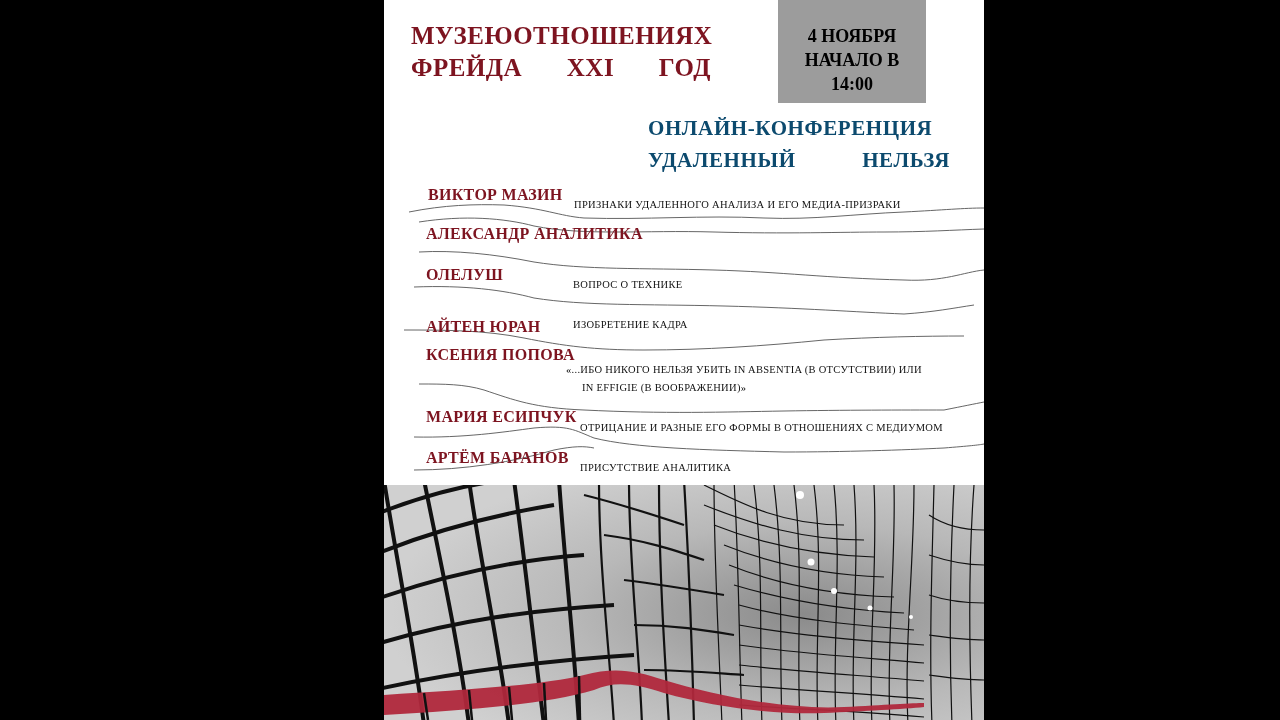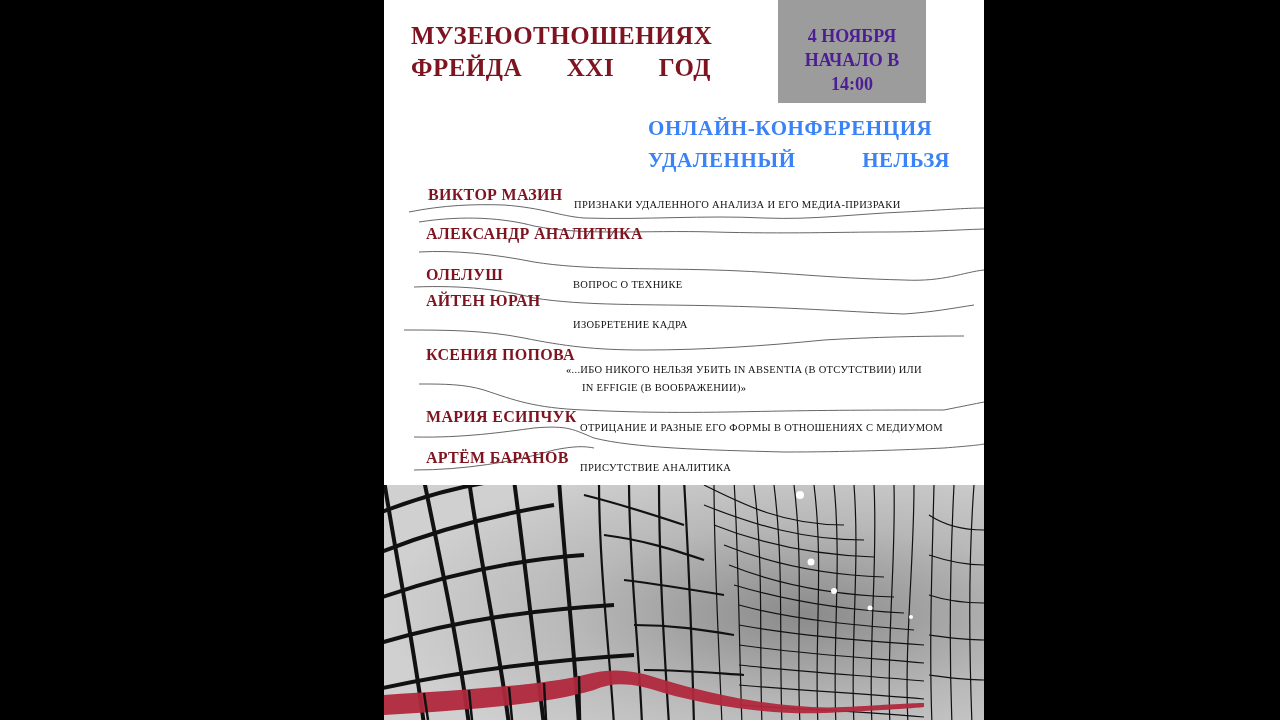--- a/index.html
+++ b/index.html
@@ -1,21 +1,21 @@
 <!DOCTYPE html>
 <html><head>
 <meta charset="utf-8">
 <style>
   html,body{margin:0;padding:0;background:#000;}
   body{width:1280px;height:720px;position:relative;overflow:hidden;font-family:"Liberation Serif","DejaVu Serif",serif;}
   .poster{position:absolute;left:340px;top:0;width:600px;height:720px;background:#fff;overflow:hidden;margin-left:44px;}
   .museum-title{position:absolute;left:27px;top:20px;width:300px;color:#7d1420;font-weight:bold;font-size:25px;line-height:32px;letter-spacing:0.5px;}
   .museum-title .line{display:flex;justify-content:space-between;white-space:nowrap;}
-  .date-box{position:absolute;left:394px;top:0;width:148px;height:103px;background:#9c9c9c;color:#4c1d95;font-weight:bold;font-size:18px;line-height:24px;text-align:center;display:flex;flex-direction:column;justify-content:center;padding-top:16px;box-sizing:border-box;}
-  .conf-title{position:absolute;left:264px;top:112px;width:302px;color:#3b82f6;font-weight:bold;font-size:21px;line-height:32px;letter-spacing:0.6px;}
+  .date-box{position:absolute;left:394px;top:0;width:148px;height:103px;background:#9c9c9c;color:#000000;font-weight:bold;font-size:18px;line-height:24px;text-align:center;display:flex;flex-direction:column;justify-content:center;padding-top:16px;box-sizing:border-box;}
+  .conf-title{position:absolute;left:264px;top:112px;width:302px;color:#0c4a6e;font-weight:bold;font-size:21px;line-height:32px;letter-spacing:0.6px;}
   .conf-title .line{display:flex;justify-content:space-between;white-space:nowrap;}
   .speakers{position:absolute;left:0;top:0;width:600px;height:485px;}
   .speaker-name{position:absolute;color:#7d1420;font-weight:bold;font-size:16px;letter-spacing:0.3px;white-space:nowrap;}
   .talk-title{position:absolute;color:#111;font-size:10.5px;letter-spacing:0.3px;white-space:nowrap;line-height:17px;}
   .waves{position:absolute;left:0;top:0;width:600px;height:485px;}
   .photo{position:absolute;left:0;top:485px;width:600px;height:235px;background:#bdbdbd;overflow:hidden;}
 </style>
 </head>
 <body>
 
@@ -62,21 +62,21 @@
 
   <div class="speakers">
     <span class="speaker-name" style="left:44px;top:186px;">ВИКТОР МАЗИН</span>
     <span class="talk-title" style="left:190px;top:196px;">ПРИЗНАКИ УДАЛЕННОГО АНАЛИЗА И ЕГО МЕДИА-ПРИЗРАКИ</span>
 
     <span class="speaker-name" style="left:42px;top:225px;">АЛЕКСАНДР АНАЛИТИКА</span>
 
     <span class="speaker-name" style="left:42px;top:266px;">ОЛЕЛУШ</span>
     <span class="talk-title" style="left:189px;top:276px;">ВОПРОС О ТЕХНИКЕ</span>
 
-    <span class="speaker-name" style="left:42px;top:292px;">АЙТЕН ЮРАН</span>
+    <span class="speaker-name" style="left:42px;top:318px;">АЙТЕН ЮРАН</span>
     <span class="talk-title" style="left:189px;top:316px;">ИЗОБРЕТЕНИЕ КАДРА</span>
 
     <span class="speaker-name" style="left:42px;top:346px;">КСЕНИЯ ПОПОВА</span>
     <span class="talk-title" style="left:182px;top:361px;text-align:center;">«...ИБО НИКОГО НЕЛЬЗЯ УБИТЬ IN ABSENTIA (В ОТСУТСТВИИ) ИЛИ</span>
     <span class="talk-title" style="left:198px;top:379px;">IN  EFFIGIE (В ВООБРАЖЕНИИ)»</span>
 
     <span class="speaker-name" style="left:42px;top:408px;">МАРИЯ ЕСИПЧУК</span>
     <span class="talk-title" style="left:196px;top:419px;">ОТРИЦАНИЕ И РАЗНЫЕ ЕГО ФОРМЫ В ОТНОШЕНИЯХ С МЕДИУМОМ</span>
 
     <span class="speaker-name" style="left:42px;top:449px;">АРТЁМ БАРАНОВ</span>

